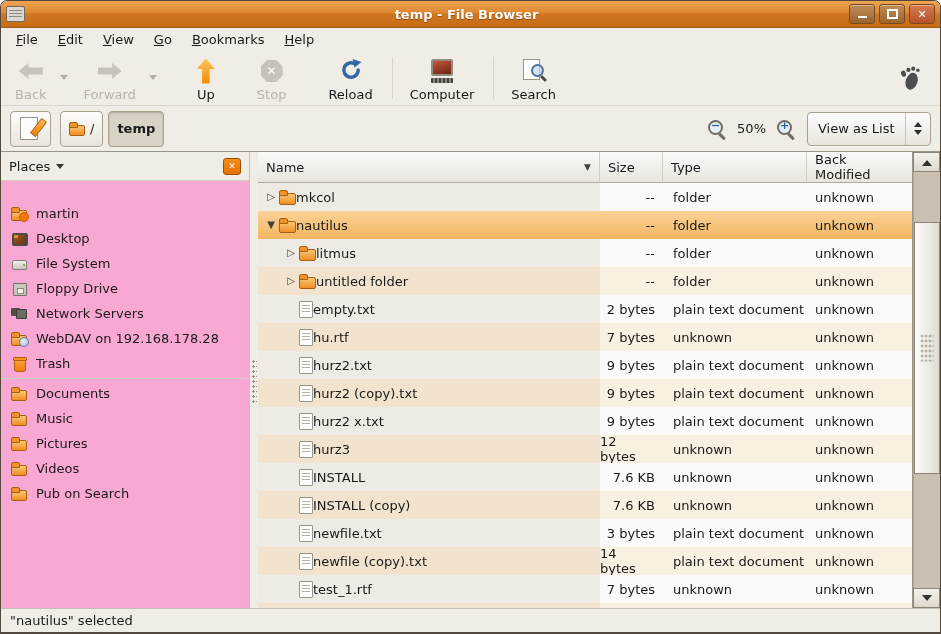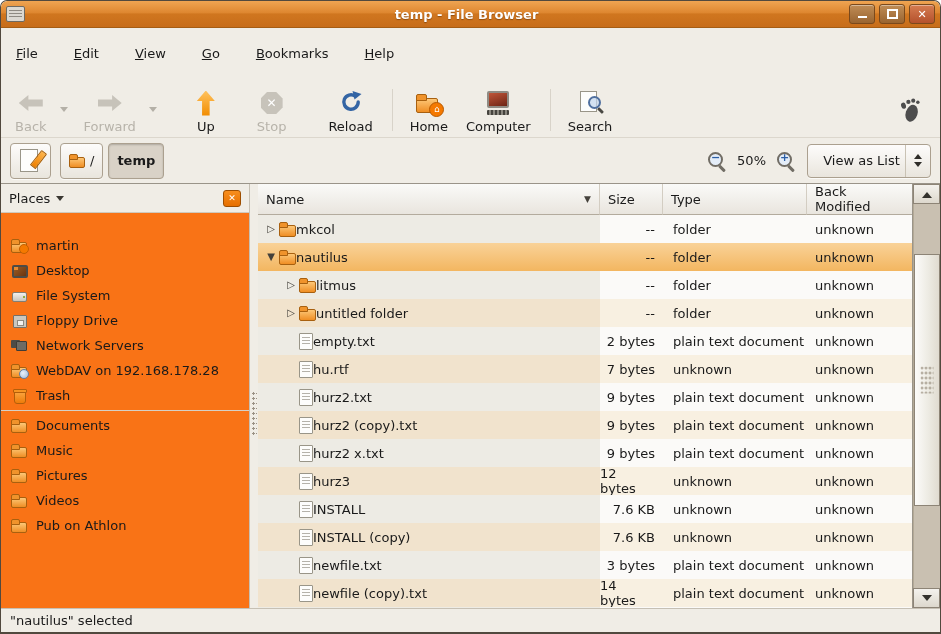--- a/index.html
+++ b/index.html
@@ -19,21 +19,21 @@
   .winbtns{margin-left:auto;display:flex;z-index:2;}
   .winbtn{width:24px;height:18px;margin-left:4px;border:1px solid #7a491c;border-radius:3px;
     display:flex;align-items:center;justify-content:center;box-shadow:inset 0 1px 0 rgba(255,255,255,.4);}
   .winbtn.mm{background:linear-gradient(#c08d56,#996430);}
   .winbtn.cl{background:linear-gradient(#d67d51,#b4512c);}
   .g-min{width:9px;height:2px;background:#fff;margin-top:6px;}
   .g-max{width:7px;height:6px;border:2px solid #fff;}
   .g-x{color:#fff;font-weight:bold;font-size:11px;line-height:1;}
 
   
-  .menubar{flex:0 0 22px;display:flex;align-items:flex-start;padding:16px 6px;gap:18px;}
+  .menubar{flex:0 0 22px;display:flex;align-items:center;padding:0 6px;gap:2px;}
   .menu-item{padding:2px 9px;}
   .u{text-decoration:underline;}
 
   
   .toolbar{flex:0 0 55px;display:flex;align-items:center;padding:0 6px;border-bottom:1px solid #dcd7cd;}
   .tb-btn{display:flex;flex-direction:column;align-items:center;justify-content:flex-end;height:48px;padding:2px 8px;margin-right:2px;}
   .tb-btn .lbl{margin-top:2px;}
   .tb-btn.disabled .lbl{color:#b7b3aa;}
   .tb-gap{margin-left:24px;}
   .tb-ic{height:27px;display:flex;align-items:center;justify-content:center;}
@@ -78,29 +78,29 @@
   .il-edit::before{content:'';position:absolute;left:1px;top:1px;width:16px;height:21px;background:#fdfdfc;border:1px solid #999588;}
   .il-edit::after{content:'';position:absolute;right:0;top:2px;width:5px;height:17px;border-radius:1px 1px 0 0;
     background:linear-gradient(#fdb44b,#ef8000);border:1px solid #a85c00;transform:rotate(38deg);}
   .il-mag{width:19px;height:18px;position:relative;}
   .il-mag::before{content:'';position:absolute;left:0;top:0;width:11px;height:11px;border:2px solid #716d65;border-radius:50%;background:#e4edf8;}
   .il-mag::after{content:'';position:absolute;right:1px;bottom:0;width:8px;height:3px;background:#716d65;border-radius:1px;transform:rotate(45deg);}
   .il-mag i{position:absolute;left:2px;top:-1px;width:11px;text-align:center;color:#2b5fa6;font-weight:bold;font-size:11px;line-height:14px;font-style:normal;}
   .zoom-pct{margin:0 11px 0 10px;}
   .combo{height:34px;width:124px;box-sizing:border-box;margin-left:11px;border:1px solid #aba08f;border-radius:4px;
     background:linear-gradient(#fdfcfb,#e9e5dd);display:flex;align-items:center;box-shadow:0 1px 0 rgba(255,255,255,.7);}
-  .combo .val{flex:1;padding-left:10px;text-align:center;}
+  .combo .val{flex:1;padding-left:10px;}
   .combo .spin{width:24px;align-self:stretch;border-left:1px solid #c9c2b4;display:flex;flex-direction:column;
     align-items:center;justify-content:center;gap:3px;}
   .spin .up{width:0;height:0;border:4px solid transparent;border-bottom:5px solid #2f2d29;}
   .spin .dn{width:0;height:0;border:4px solid transparent;border-top:5px solid #2f2d29;}
 
   
   .main{flex:1;min-height:0;display:flex;border-top:1px solid #9a9489;background:#fff;}
-  .sidebar{flex:0 0 248px;width:248px;background:#f97316;display:flex;flex-direction:column;border-right:1px solid #c6c0b4;}
+  .sidebar{flex:0 0 248px;width:248px;background:#f9a8d4;display:flex;flex-direction:column;border-right:1px solid #c6c0b4;}
   .places-header{flex:0 0 28px;background:#f0ede6;border-bottom:1px solid #cfc9bd;display:flex;align-items:center;padding:0 8px;}
   .places-label{display:flex;align-items:center;gap:6px;}
   .places-caret{width:0;height:0;border:4px solid transparent;border-top:5px solid #3a3832;margin-top:5px;}
   .places-close{margin-left:auto;width:16px;height:15px;background:linear-gradient(#f78e1e,#e66f00);border:1px solid #9e4e00;
     border-radius:3px;color:#fff;font-size:9px;font-weight:bold;display:flex;align-items:center;justify-content:center;}
   .side-items{padding-top:20px;}
   .side-item{height:25px;display:flex;align-items:center;gap:8px;padding:0 10px;}
   .side-sep{height:1px;background:#d5d0c6;margin:2px 0;}
 
   .divider{flex:0 0 8px;background:#f0ede6;position:relative;}
@@ -247,28 +247,20 @@
         <span class="tb-btn tb-gap">
           <span class="tb-ic">
             <span><svg width="24" height="24" viewBox="0 0 24 24">
                 <path d="M19.2 12a7.2 7.2 0 1 1-3.1-5.9" fill="none" stroke="#3465a4" stroke-width="3.4" stroke-linecap="round"></path>
                 <polygon points="13.5,1 22.5,4 15.5,9.5" fill="#3465a4"></polygon>
               </svg></span>
           </span>
           <span class="lbl">Reload</span>
         </span>
         <span class="tb-sep"></span>
-        <span class="tb-btn">
-          <span class="tb-ic">
-            <span class="ih-home">
-              <i></i>
-            </span>
-          </span>
-          <span class="lbl">Home</span>
-        </span>
         <span class="tb-btn">
           <span class="tb-ic">
             <span class="ih-computer"></span>
           </span>
           <span class="lbl">Computer</span>
         </span>
         <span class="tb-sep"></span>
         <span class="tb-btn">
           <span class="tb-ic">
             <span class="ih-search">
@@ -373,21 +365,21 @@
           <div class="side-item">
             <span class="si si-folder"></span>
             <span>Pictures</span>
           </div>
           <div class="side-item">
             <span class="si si-folder"></span>
             <span>Videos</span>
           </div>
           <div class="side-item">
             <span class="si si-folder"></span>
-            <span>Pub on Athlon</span>
+            <span>Pub on Search</span>
           </div>
         </div>
     </div>
 
     <div class="divider"></div>
 
     <div class="listarea">
       <div class="list-header" id="list-header">
           <div class="hcell h-name">
             <span>Name</span>

